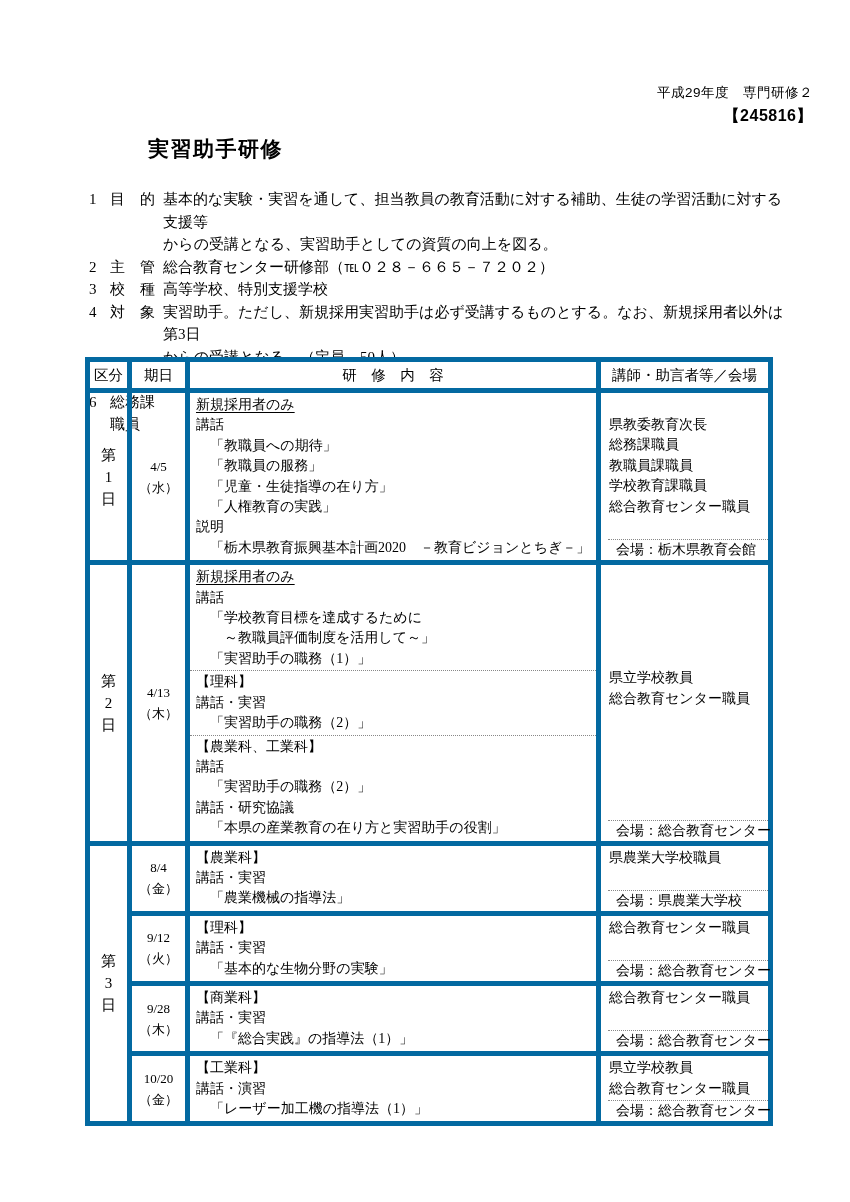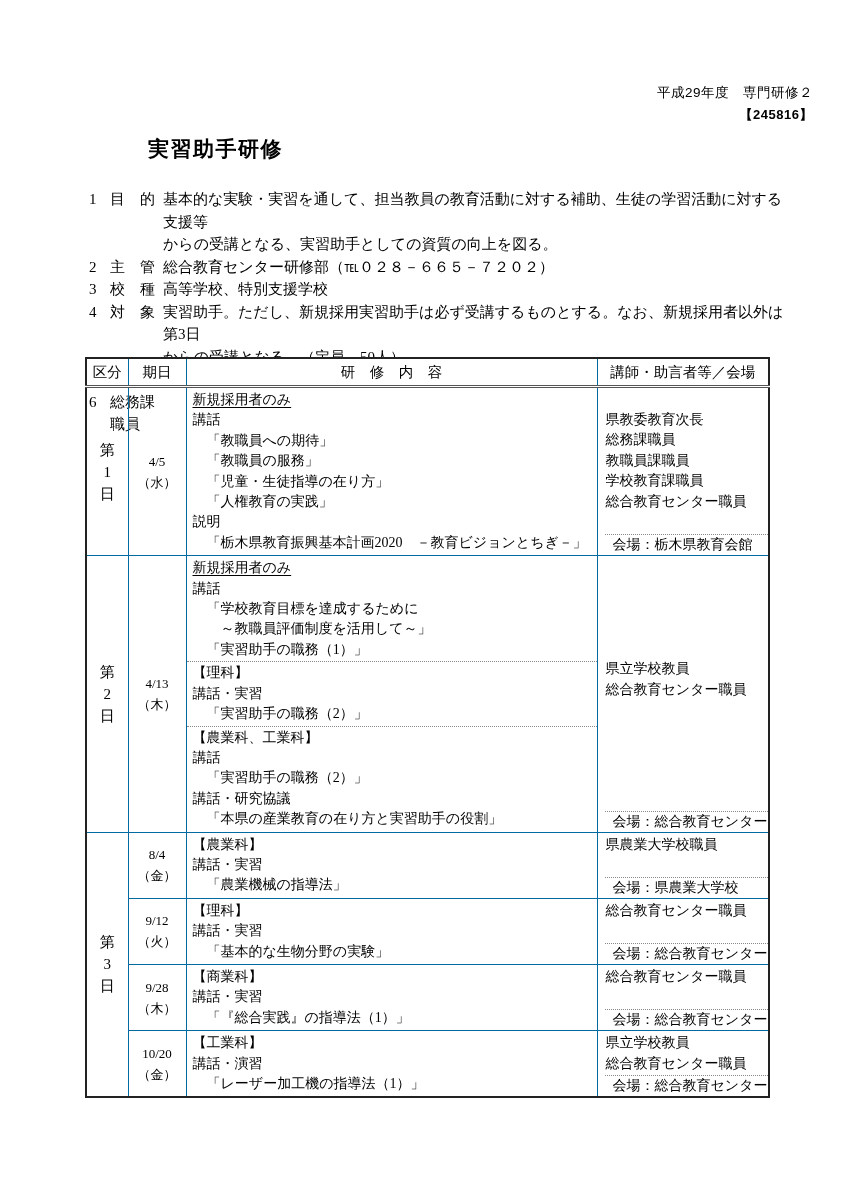--- a/index.html
+++ b/index.html
@@ -10,36 +10,36 @@
     margin:0 auto;
     background:#ffffff;
     font-family:"Liberation Serif","DejaVu Serif",serif;
     color:#000000;
     overflow:hidden;
   }
   
   .hdr{position:absolute;top:84px;right:37px;text-align:right;
        font-family:"Liberation Sans","DejaVu Sans",sans-serif;}
   .hdr-year{font-size:13.5px;letter-spacing:.5px;}
-  .hdr-code{font-size:13px;font-weight:bold;margin-top:4px;letter-spacing:.5px;}
+  .hdr-code{font-size:16px;font-weight:bold;margin-top:4px;letter-spacing:.5px;}
   
   .title{position:absolute;top:135px;left:148px;
          font-family:"Liberation Sans","DejaVu Sans",sans-serif;
          font-size:21px;font-weight:bold;letter-spacing:1.5px;}
   
   .info{position:absolute;top:188px;left:85px;width:700px;
         font-size:15px;line-height:22.5px;}
   .info-row{display:flex;align-items:flex-start;}
   .info-num{width:25px;padding-left:4px;box-sizing:border-box;flex:none;}
   .info-label{width:53px;flex:none;}
   .info-text{flex:1;}
   
   .sched{position:absolute;top:357px;left:85px;border-collapse:collapse;
          table-layout:fixed;width:683px;font-size:14px;}
-  .sched,.sched th,.sched td{border:1px solid #0369a1;}
+  .sched,.sched th,.sched td{border:5px solid #0369a1;}
   .sched{border:2px solid #222;}
   .sched th{font-weight:normal;height:24px;font-size:14.5px;
             border-bottom:3px double #555;background:#fff;}
   .col-kubun{width:42px;}
   .col-date{width:58px;}
   .col-content{width:411px;}
   .col-lect{width:172px;}
   td.kubun{text-align:center;vertical-align:middle;font-size:15px;line-height:22px;}
   td.date{text-align:center;vertical-align:middle;font-size:13px;line-height:21px;}
   td.content{vertical-align:top;padding:2px 6px;line-height:20.4px;}

